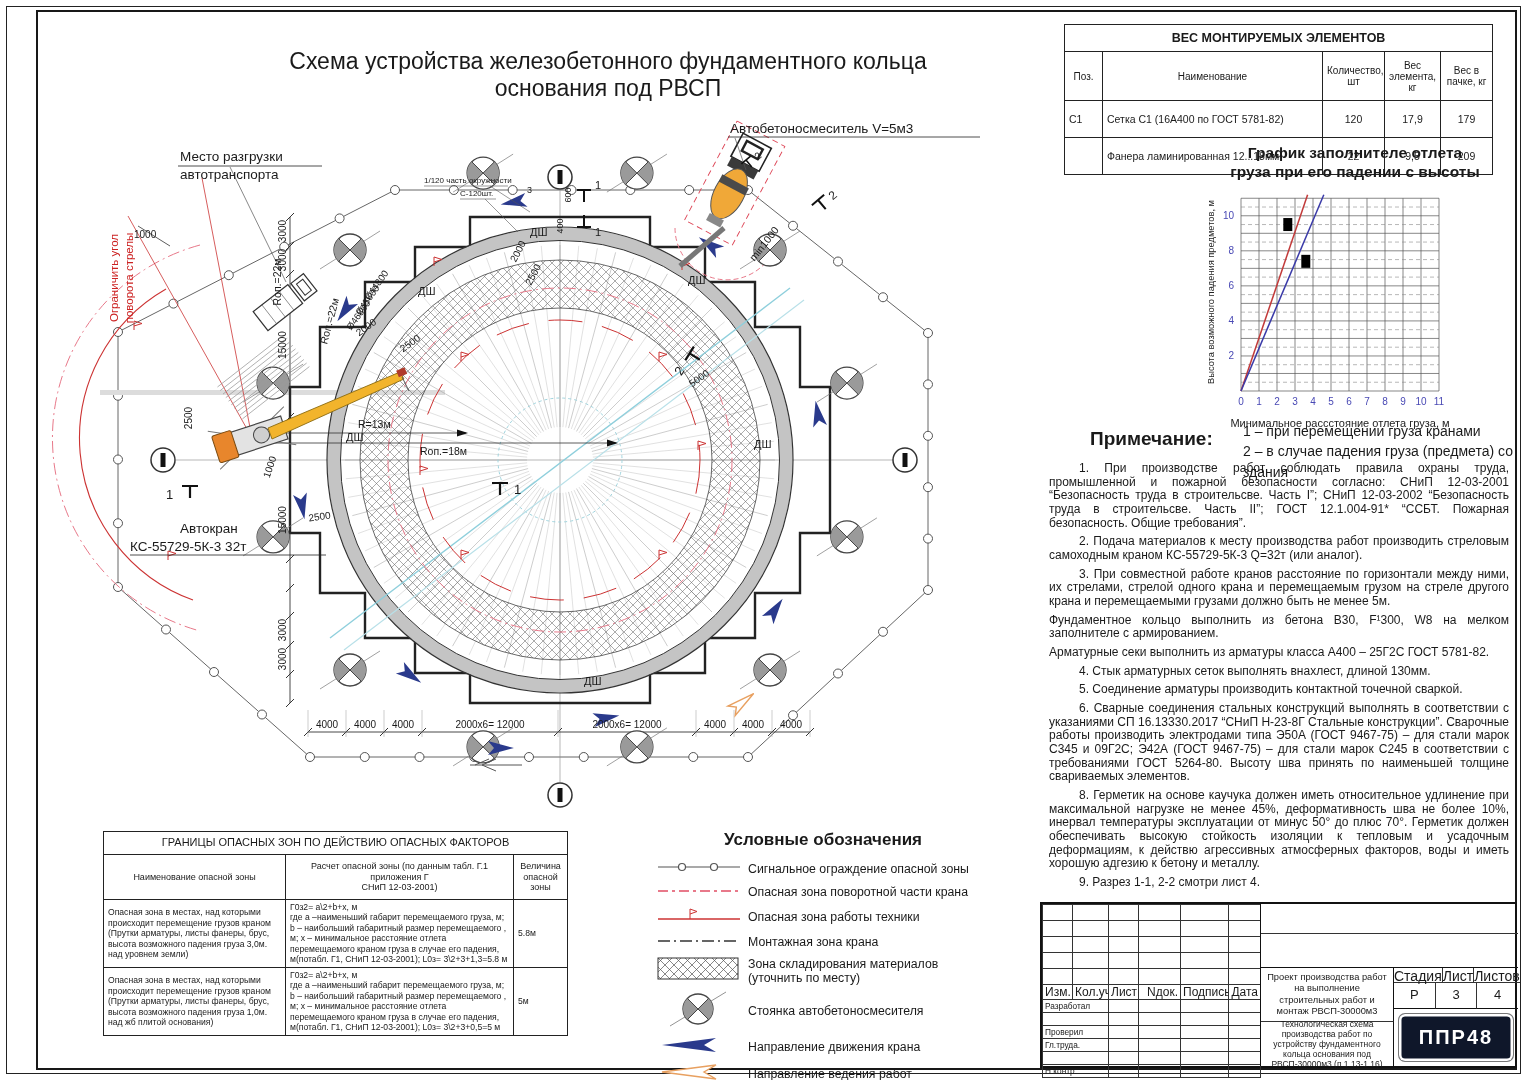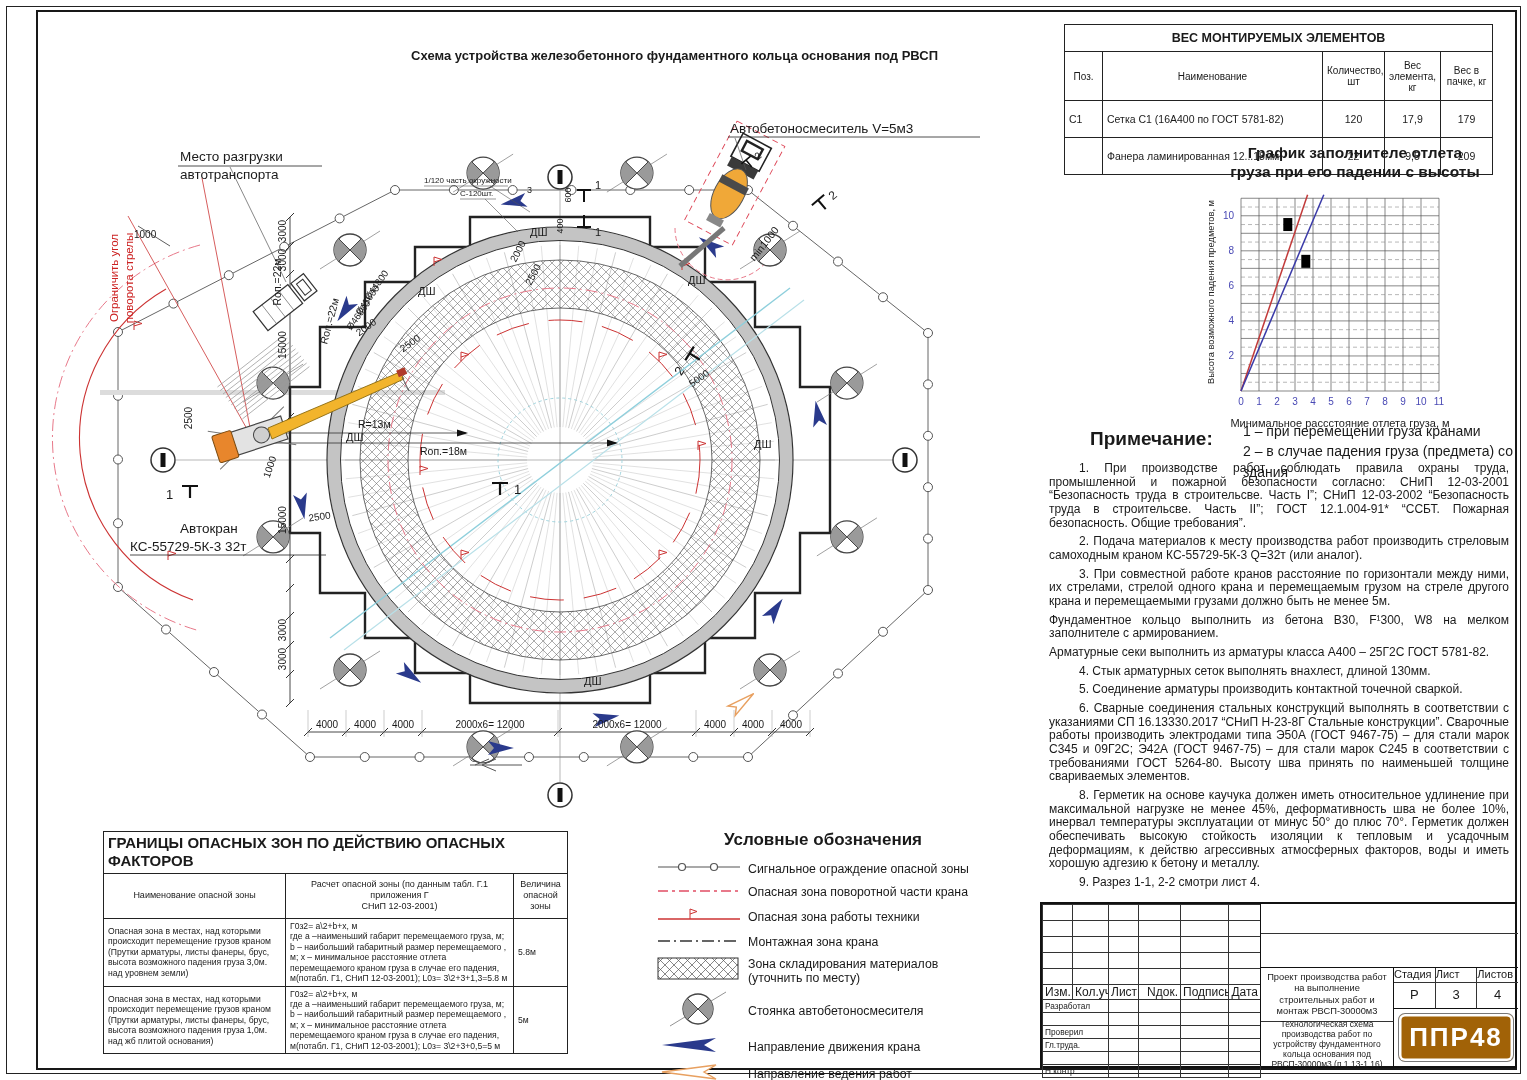--- a/index.html
+++ b/index.html
@@ -1,66 +1,66 @@
 <!DOCTYPE html>
 <html><head>
 <meta charset="utf-8">
 <style>
   html,body{margin:0;padding:0;background:#e8e8e8}
   .page{position:relative;width:1527px;height:1080px;background:#fff;font-family:"Liberation Sans",sans-serif;color:#1a1a1a;overflow:hidden}
   .frame-outer{position:absolute;left:6px;top:6px;right:6px;bottom:6px;border:1.5px solid #222}
   .frame-inner{position:absolute;left:36px;top:10px;right:10px;bottom:10px;border:2.5px solid #181818}
-  .sheet-title{position:absolute;left:278px;top:48px;width:660px;text-align:right;font-size:13px;font-weight:bold}
+  .sheet-title{position:absolute;left:278px;top:48px;width:660px;text-align:center;font-size:23px;font-weight:normal}
   
   .wtable{position:absolute;left:1064px;top:24px;width:428px;border-collapse:collapse;font-size:10.5px;table-layout:fixed}
   .wtable td{border:1px solid #222;padding:2px 4px;white-space:pre-line;vertical-align:middle}
   .wtable .tt{font-size:12.5px;text-align:center;height:22px;font-weight:bold}
   .wtable .hd{text-align:center;height:44px;font-size:10px}
   .wtable .ct{text-align:center}
   .wtable tr.dr td{height:32px}
   
   .chart-title{position:absolute;left:1205px;top:144px;width:300px;text-align:center;font-size:15.5px;line-height:1.2;font-weight:bold}
   #risk-chart{position:absolute;left:1203px;top:183px}
   .chart-legend{position:absolute;left:1243px;top:421px;width:275px;font-size:14px;line-height:1.45}
   
   .notes-heading{position:absolute;left:1090px;top:428px;font-size:19px;font-weight:bold}
   .notes{position:absolute;left:1044px;top:457px;width:470px;font-size:12px;line-height:1.14;text-align:justify}
   .notes p{margin:5px}
   .notes p.ind{text-indent:30px}
   
   .dtable{position:absolute;left:103px;top:831px;width:464px;border-collapse:collapse;font-size:8.6px;table-layout:fixed;line-height:1.22}
   .dtable td{border:1px solid #222;padding:2px 4px;vertical-align:middle;white-space:pre-line}
-  .dtable .tt{font-size:15px;text-align:left;height:18px;font-weight:bold}
+  .dtable .tt{font-size:11px;text-align:center;height:18px;font-weight:normal}
   .dtable .hd{text-align:center;font-size:9px;height:40px}
   .dtable .ct{text-align:left}
   
   .legendbox{position:absolute;left:656px;top:830px;width:334px}
   .legend-title{text-align:center;font-size:17px;font-weight:bold;margin-bottom:10px}
   .lrow{display:flex;align-items:center;margin-bottom:5px}
   .lsym{width:92px;flex:0 0 92px}
   .llab{font-size:12.3px;line-height:1.15;white-space:pre-line}
   
   .tblock{position:absolute;left:1040px;top:902px;width:477px;height:166px;border:2px solid #111;box-sizing:border-box}
   .tb-left{position:absolute;left:0;top:0;width:218px;height:162px;border-collapse:collapse;table-layout:fixed}
   .tb-left td{border:1px solid #333;padding:0 2px;font-size:8.3px;height:12px;overflow:hidden;white-space:nowrap}
   .tb-left tr.blank td{height:15px}
   .tb-left td.hd{font-size:12px;text-align:right}
   .tb-right{position:absolute;left:218px;top:0;width:257px;height:162px;border-left:1.5px solid #111}
   .tb-ra{position:absolute;left:0;top:0;width:100%;height:30px;border-bottom:1px solid #333;box-sizing:border-box}
   .tb-rb{position:absolute;left:0;top:30px;width:100%;height:34px;border-bottom:1.5px solid #111;box-sizing:border-box}
   .tb-doc1{position:absolute;left:0;top:64px;width:133px;height:54px;border-right:1.5px solid #111;border-bottom:1px solid #333;box-sizing:border-box;display:flex;align-items:center;text-align:center;font-size:9.3px;line-height:1.2;padding:1px 3px}
   .tb-doc2{position:absolute;left:0;top:118px;width:133px;height:44px;border-right:1.5px solid #111;box-sizing:border-box;display:flex;align-items:center;text-align:center;font-size:8.5px;line-height:1.2;padding:1px 3px}
   .tb-sthead{position:absolute;left:133px;top:64px;width:124px;height:15px;display:flex}
-  .tb-sthead div{flex:1;border-right:1px solid #333;border-bottom:1px solid #333;font-size:11px;text-align:left;box-sizing:border-box}
+  .tb-sthead div{flex:1;border-right:1px solid #333;border-bottom:1px solid #333;font-size:14px;text-align:right;box-sizing:border-box}
   .tb-sthead div:last-child{border-right:none}
   .tb-stval{position:absolute;left:133px;top:79px;width:124px;height:26px;display:flex}
   .tb-stval div{flex:1;border-right:1px solid #333;border-bottom:1.5px solid #111;font-size:13px;text-align:center;line-height:24px;box-sizing:border-box}
   .tb-stval div:last-child{border-right:none}
   .tb-logo{position:absolute;left:133px;top:105px;width:124px;height:57px}
-  .logo-in{position:absolute;left:5px;top:5px;right:5px;bottom:5px;background:#a16207;border-radius:6px;box-shadow:inset 0 0 0 2.5px #fff,0 0 0 1px #777;display:flex;align-items:center;justify-content:center;color:#fff;font-weight:bold;font-size:26px;letter-spacing:2px;font-family:"Liberation Sans",sans-serif}
+  .logo-in{position:absolute;left:5px;top:5px;right:5px;bottom:5px;background:#0f172a;border-radius:6px;box-shadow:inset 0 0 0 2.5px #fff,0 0 0 1px #777;display:flex;align-items:center;justify-content:center;color:#fff;font-weight:bold;font-size:20px;letter-spacing:2px;font-family:"Liberation Sans",sans-serif}
   svg text{font-family:"Liberation Sans",sans-serif}
 </style>
 </head>
 <body>
 
 <div class="page">
   <div class="frame-outer"></div>
   <div class="frame-inner"></div>
 
   <div class="sheet-title">Схема устройства железобетонного фундаментного кольца основания под РВСП</div>

